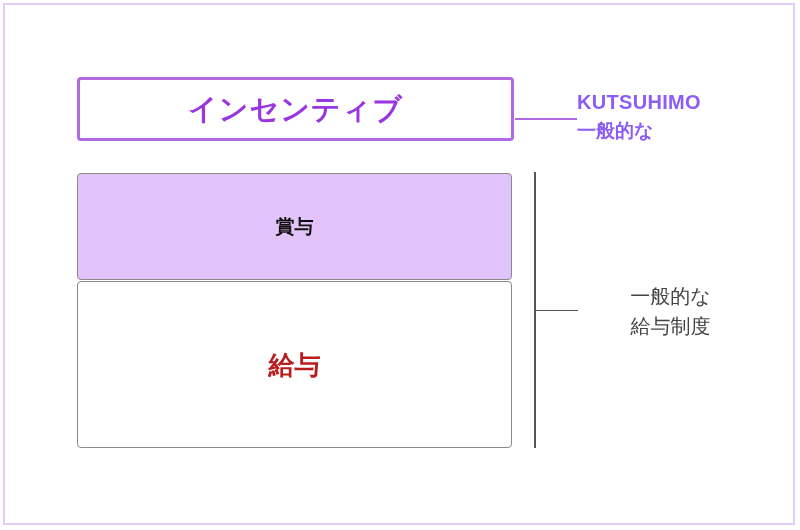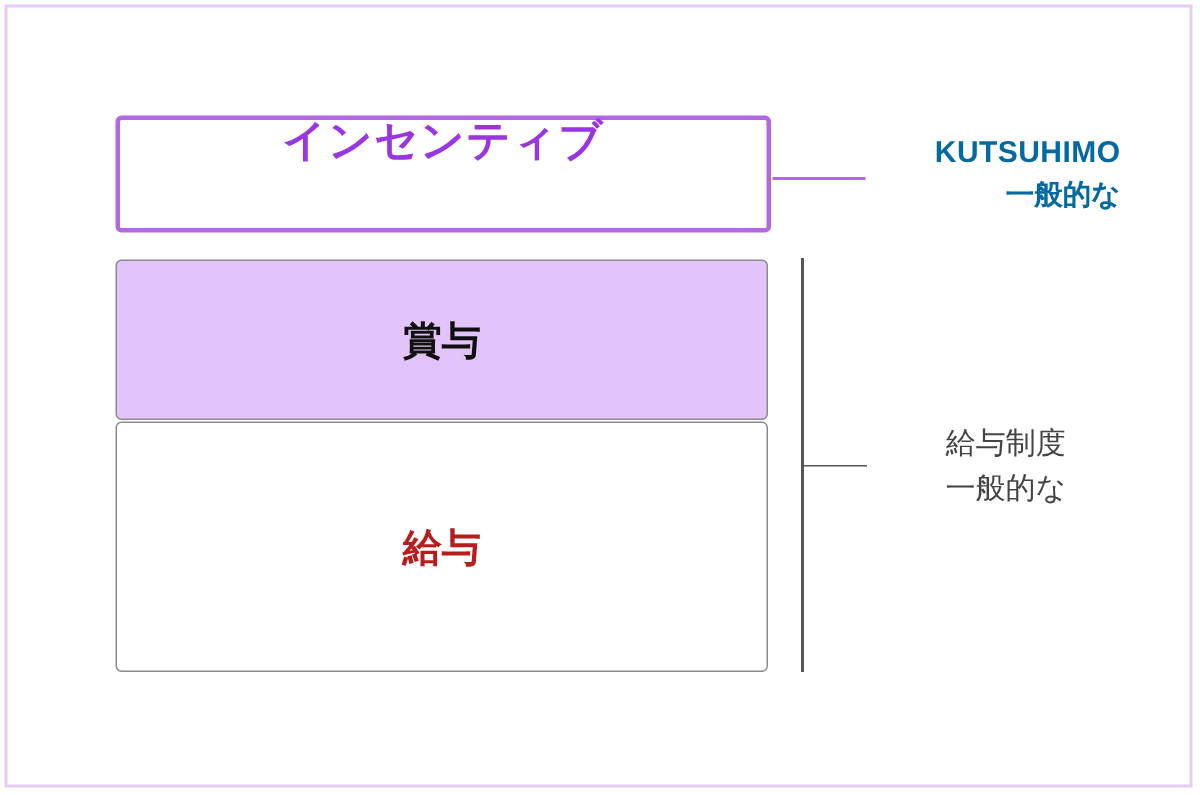--- a/index.html
+++ b/index.html
@@ -28,27 +28,27 @@
     box-sizing: border-box;
     pointer-events: none;
   }
 
   
   .incentive-box {
     position: absolute;
     left: 77px;
     top: 77px;
     width: 437px;
-    height: 78px;
+    height: 64px;
     box-sizing: border-box;
     background: #ffffff;
     border: 3px solid #b168e0;
     border-radius: 4px;
     display: flex;
-    align-items: flex-start;
+    align-items: center;
     justify-content: center;
   }
   .incentive-label {
     color: #9a36e0;
     font-size: 29px;
     font-weight: bold;
     letter-spacing: 1px;
     line-height: 1;
   }
 
@@ -62,21 +62,21 @@
     box-sizing: border-box;
     background: #e2c4fa;
     border: 1px solid #8a8a8a;
     border-radius: 4px;
     display: flex;
     align-items: center;
     justify-content: center;
   }
   .bonus-label {
     color: #101010;
-    font-size: 26px;
+    font-size: 19px;
     font-weight: bold;
     line-height: 1;
   }
 
   
   .salary-box {
     position: absolute;
     left: 77px;
     top: 281px;
     width: 435px;
@@ -103,22 +103,22 @@
     top: 118px;
     width: 62px;
     height: 0;
     border-top: 2px solid #b168e0;
   }
   .callout-purple-text {
     position: absolute;
     left: 577px;
     top: 88px;
     width: 170px;
-    text-align: right;
-    color: #0369a1;
+    text-align: left;
+    color: #8b5cf6;
     font-weight: bold;
     line-height: 1.45;
   }
   .callout-purple-text .line1 {
     display: block;
     font-size: 20px;
     letter-spacing: 0.3px;
   }
   .callout-purple-text .line2 {
     display: block;
@@ -178,17 +178,17 @@
 
   <div class="callout-line-purple"></div>
   <div class="callout-purple-text">
     <span class="line1">KUTSUHIMO</span>
     <span class="line2">一般的な</span>
   </div>
 
   <div class="bracket-vline"></div>
   <div class="bracket-hline"></div>
   <div class="callout-gray-text">
+    <span>一般的な</span>
     <span>給与制度</span>
-    <span>一般的な</span>
   </div>
 
 </div>
 
 </body></html>

